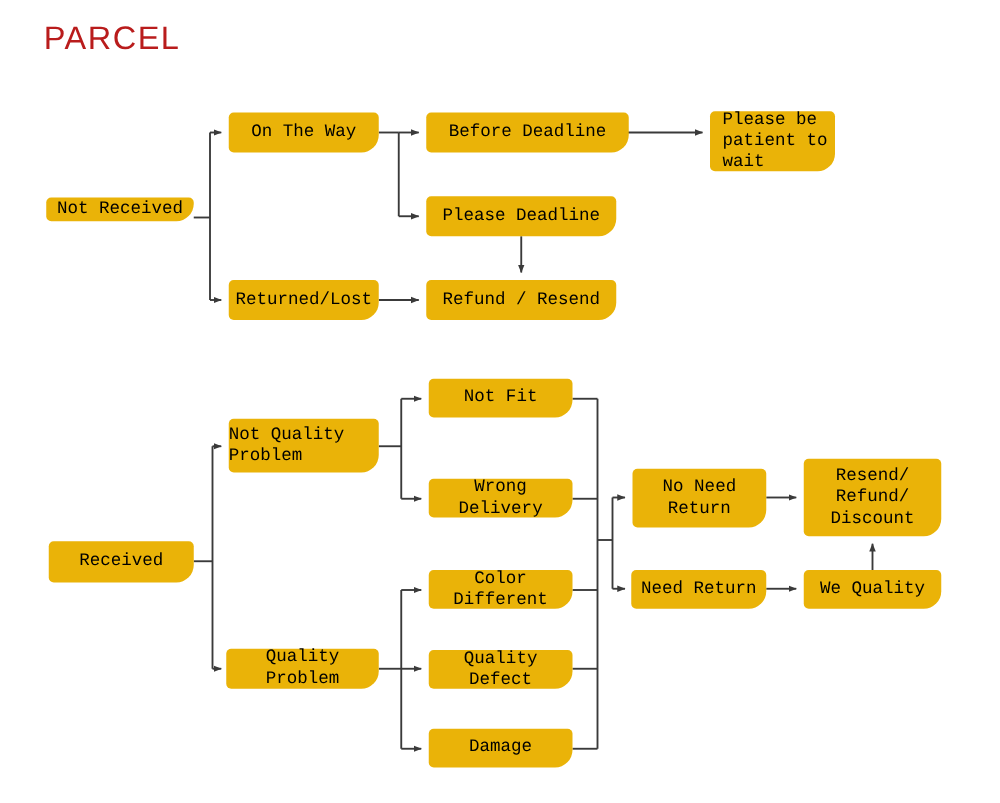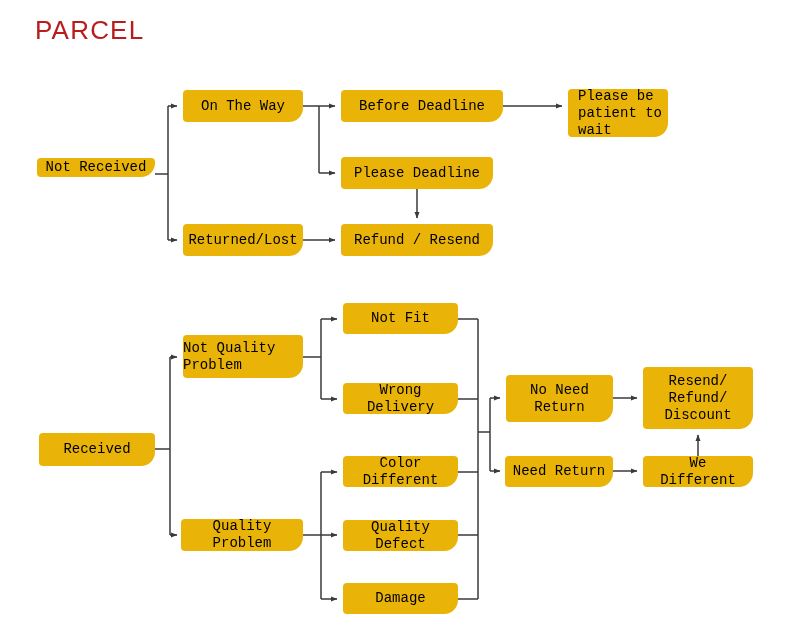--- a/index.html
+++ b/index.html
@@ -138,15 +138,15 @@
   <div class="node" style="left:343px; top:383px; width:115px; height:31px;">Wrong Delivery</div>
   <div class="node" style="left:343px; top:456px; width:115px; height:31px;">Color Different</div>
   <div class="node" style="left:343px; top:520px; width:115px; height:31px;">Quality Defect</div>
   <div class="node" style="left:343px; top:583px; width:115px; height:31px;">Damage</div>
   <div class="node" style="left:506px; top:375px; width:107px; height:47px;">No Need
 Return</div>
   <div class="node" style="left:505px; top:456px; width:108px; height:31px;">Need Return</div>
   <div class="node" style="left:643px; top:367px; width:110px; height:62px;">Resend/
 Refund/
 Discount</div>
-  <div class="node" style="left:643px; top:456px; width:110px; height:31px;">We Different</div>
+  <div class="node" style="left:643px; top:456px; width:110px; height:31px;">We Quality</div>
 
 </div>
 
 </body></html>

